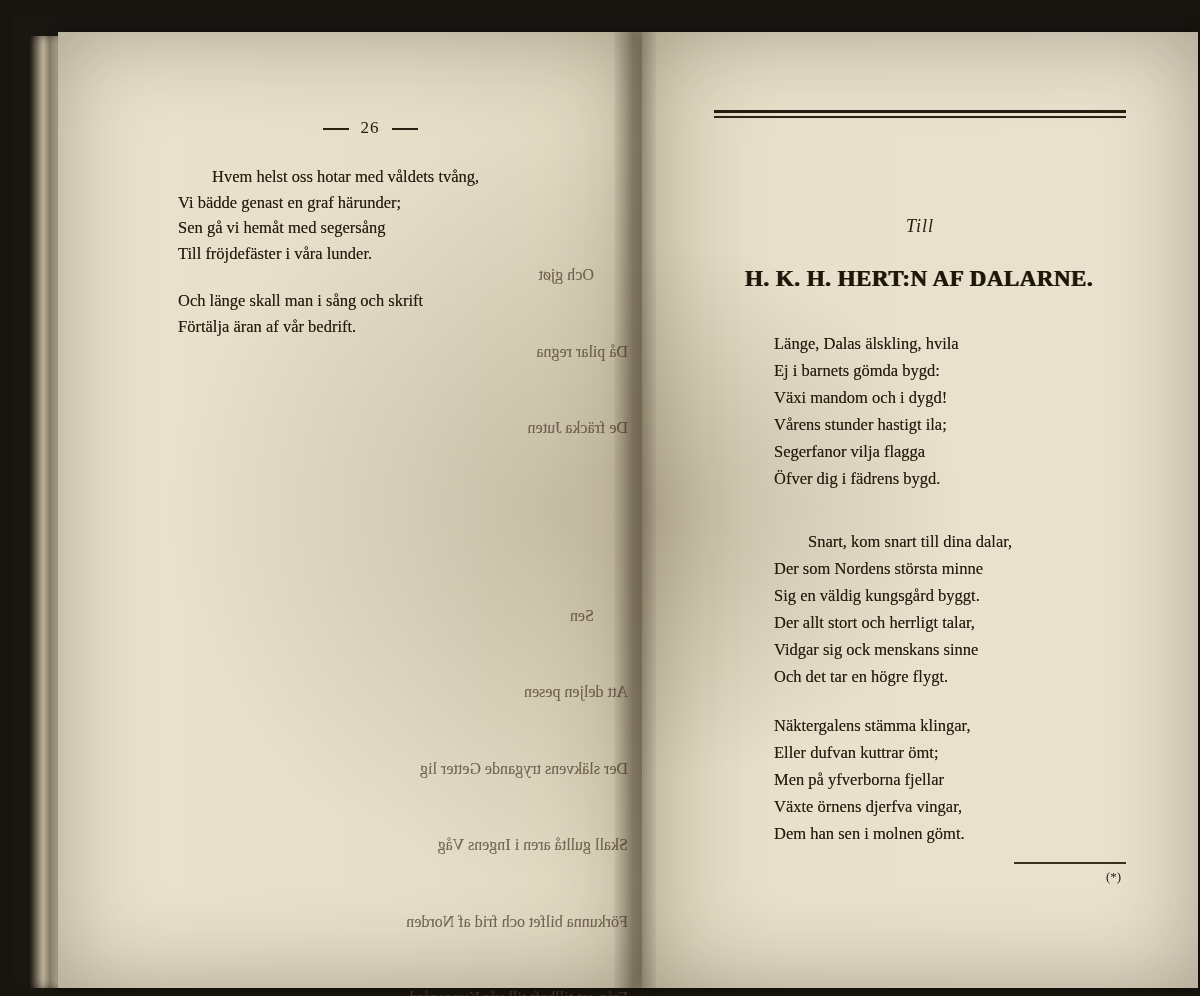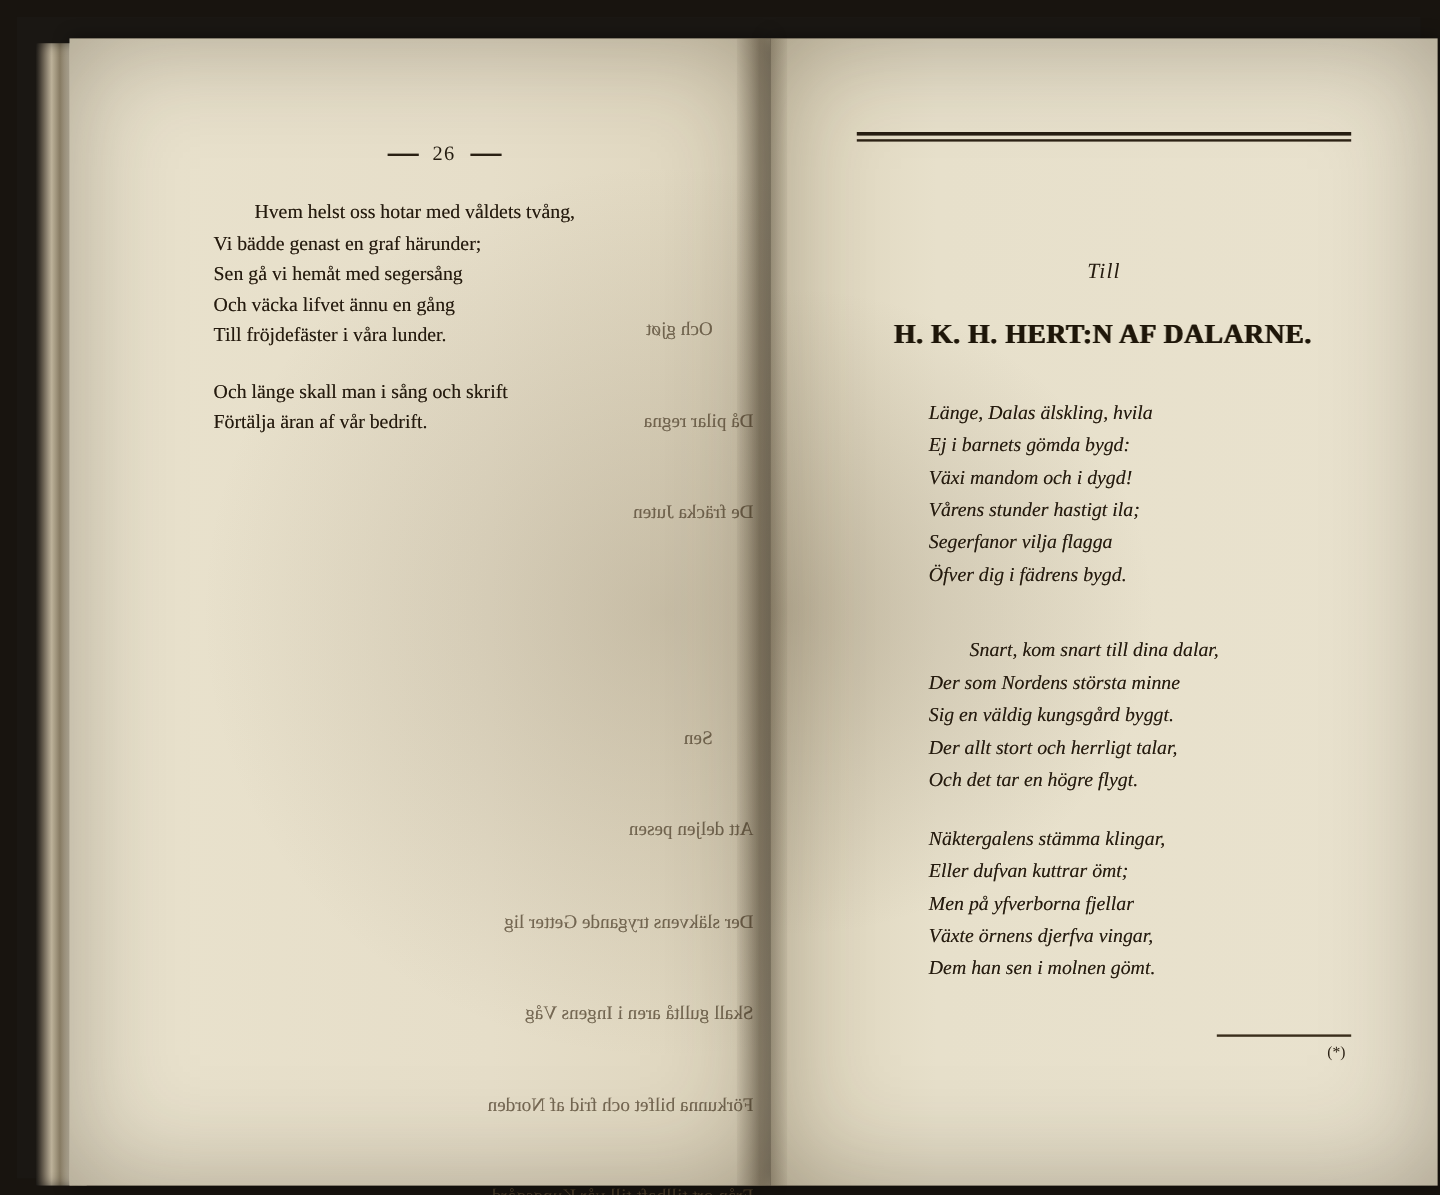--- a/index.html
+++ b/index.html
@@ -161,21 +161,20 @@
     letter-spacing: 0.5px;
     color: #1e1609;
     text-shadow: 0.6px 0 0 rgba(30,22,9,0.85), -0.6px 0 0 rgba(30,22,9,0.4);
   }
 
   #right-verse {
     position: absolute;
     left: 760px;
     top: 316px;
     width: 380px;
-    font-style: italic;
   }
   #right-verse .verse-line { font-size: 16.5px; line-height: 27px; }
 
   .rule-short {
     position: absolute;
     left: 1000px;
     top: 848px;
     width: 112px;
     height: 1.5px;
     background: #3a2e1c;
@@ -247,21 +246,20 @@
 
       <div class="page-number">
         <span class="dash"></span><span>26</span><span class="dash"></span>
       </div>
 
       <div class="verse-block" id="left-verse">
         <div class="stanza">
           <div class="verse-line indent">Hvem helst oss hotar med våldets tvång,</div>
           <div class="verse-line">Vi bädde genast en graf härunder;</div>
           <div class="verse-line">Sen gå vi hemåt med segersång</div>
-          <div class="verse-line">Och väcka lifvet ännu en gång</div>
           <div class="verse-line">Till fröjdefäster i våra lunder.</div>
         </div>
         <div class="stanza">
           <div class="verse-line">Och länge skall man i sång och skrift</div>
           <div class="verse-line">Förtälja äran af vår bedrift.</div>
         </div>
       </div>
 
       <div class="vignette"></div>
     </div>
@@ -289,20 +287,21 @@
         <div class="verse-line">Växi mandom och i dygd!</div>
         <div class="verse-line">Vårens stunder hastigt ila;</div>
         <div class="verse-line">Segerfanor vilja flagga</div>
         <div class="verse-line">Öfver dig i fädrens bygd.</div>
       </div>
       <div class="stanza" style="margin-top:36px;">
         <div class="verse-line indent">Snart, kom snart till dina dalar,</div>
         <div class="verse-line">Der som Nordens största minne</div>
         <div class="verse-line">Sig en väldig kungsgård byggt.</div>
         <div class="verse-line">Der allt stort och herrligt talar,</div>
+        <div class="verse-line">Vidgar sig ock menskans sinne</div>
         <div class="verse-line">Och det tar en högre flygt.</div>
       </div>
       <div class="stanza" style="margin-top:22px;">
         <div class="verse-line">Näktergalens stämma klingar,</div>
         <div class="verse-line">Eller dufvan kuttrar ömt;</div>
         <div class="verse-line">Men på yfverborna fjellar</div>
         <div class="verse-line">Växte örnens djerfva vingar,</div>
         <div class="verse-line">Dem han sen i molnen gömt.</div>
       </div>
     </div>

